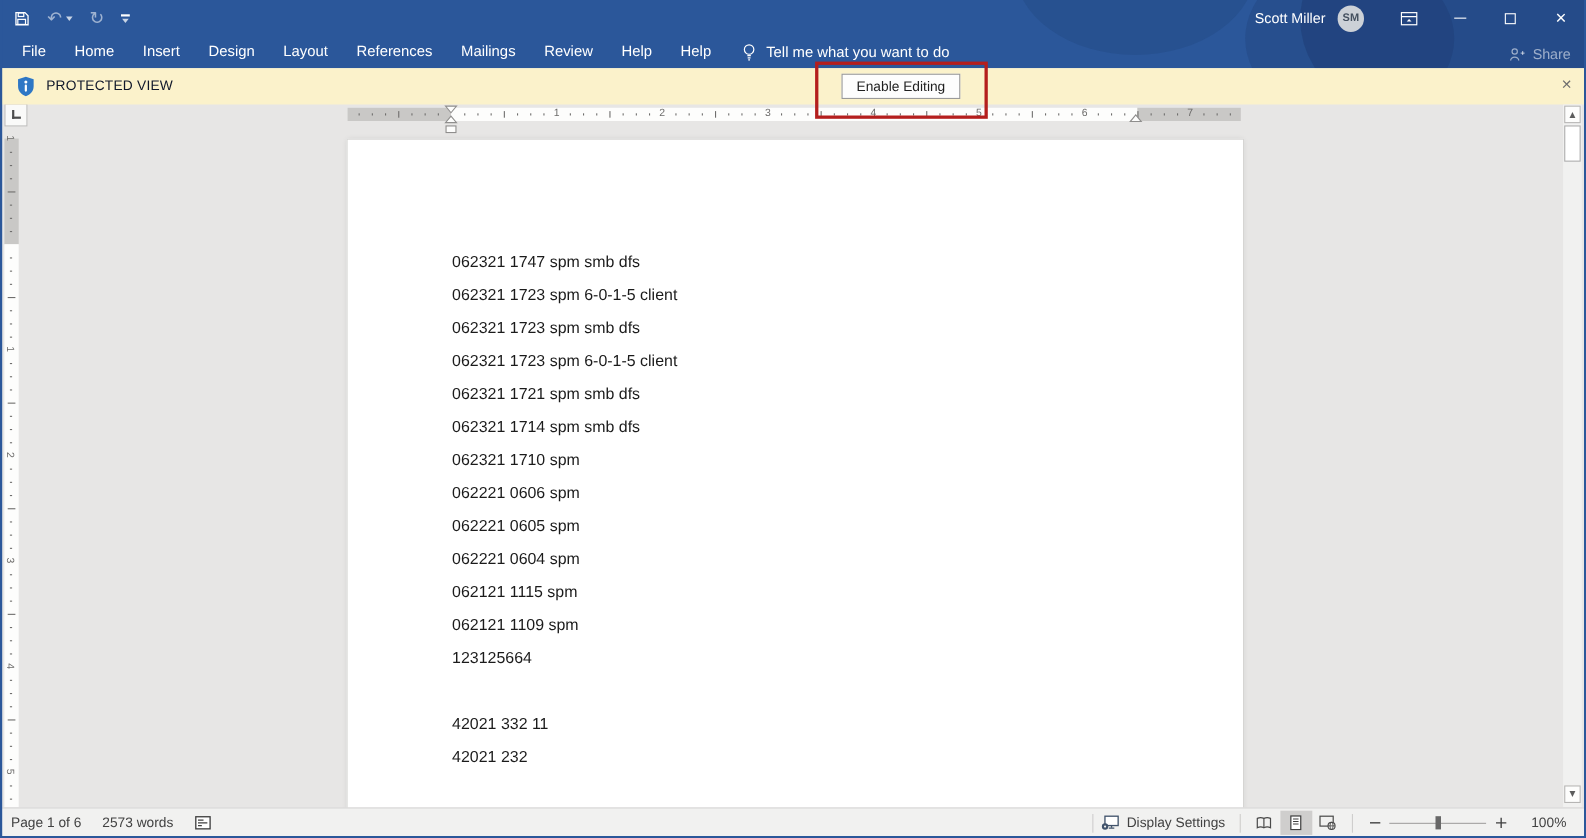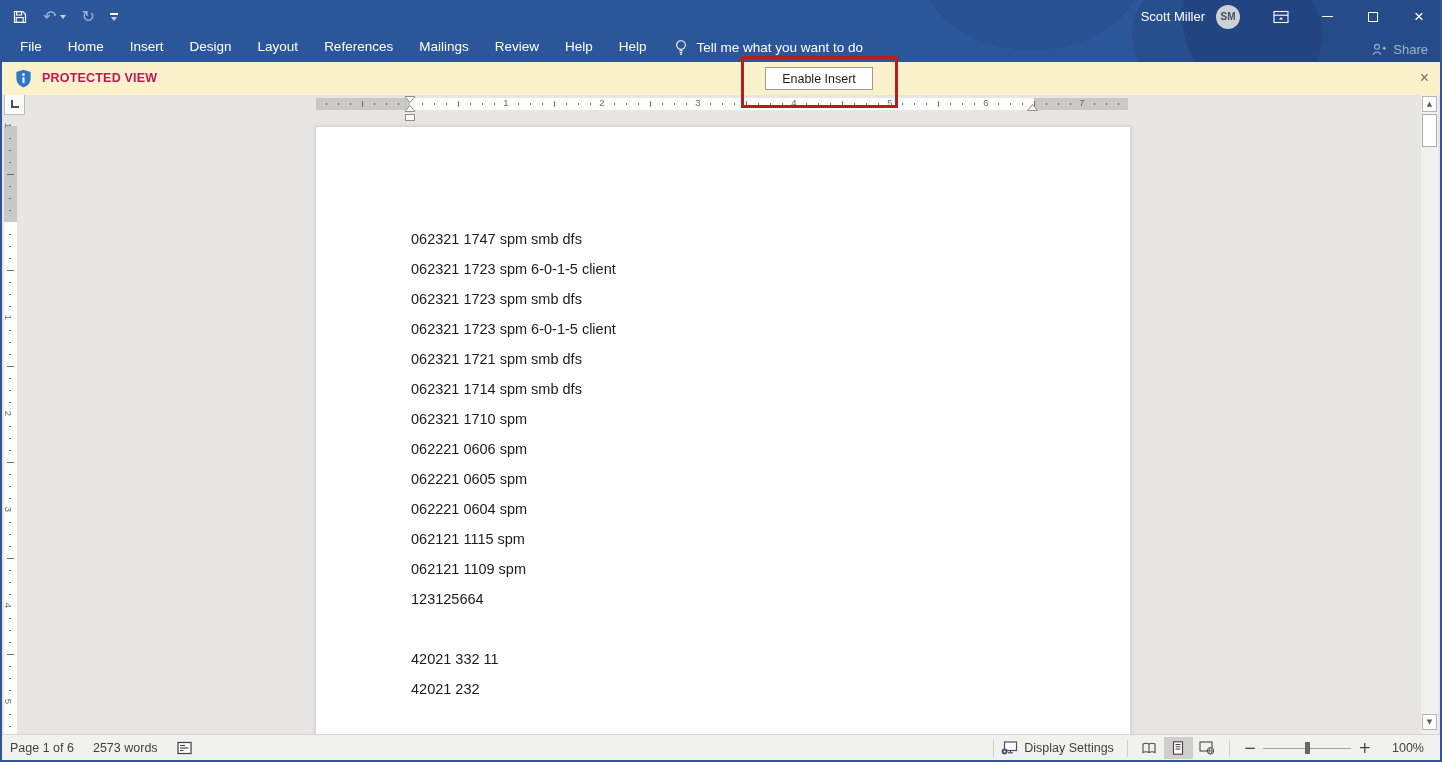--- a/index.html
+++ b/index.html
@@ -39,21 +39,21 @@
   #ribbon-row { position:absolute; left:0; right:0; top:33px; height:29px; display:flex; align-items:center; z-index:2; }
   .rtab { color:#fff; font-size:13.5px; padding:0 13px; height:29px; line-height:28px; cursor:pointer; white-space:nowrap; }
   .rtab:first-child { margin-left:7px; }
   #tellme { display:flex; align-items:center; gap:9px; margin-left:14px; color:#fff; font-size:13.5px; cursor:pointer; }
 
   #share { position:absolute; right:14px; top:38px; height:22px; display:flex; align-items:center; gap:6px; color:rgba(255,255,255,.55); font-size:13px; cursor:pointer; z-index:2; }
 
   
   #banner { position:absolute; top:62px; left:0; width:1442px; height:33px; background:#fbf2cb; z-index:5; }
   #shield-icon { position:absolute; left:15px; top:7px; }
-  #banner-label { position:absolute; left:42px; top:0; height:33px; line-height:33px; font-size:12.5px; font-weight:bold; color:#be185d; letter-spacing:.2px; }
+  #banner-label { position:absolute; left:42px; top:0; height:33px; line-height:33px; font-size:12.5px; font-weight:normal; color:#0f172a; letter-spacing:.2px; }
   #banner-message { position:absolute; left:148px; top:0; height:33px; line-height:33px; width:593px; overflow:hidden; white-space:nowrap; font-size:12px; letter-spacing:-.1px; color:#333; }
   #enable-editing-button { position:absolute; left:765px; top:5px; width:108px; height:23px; background:#fdfdfd; border:1px solid #9a9a9a; font-size:12.5px; color:#1f1f1f; display:flex; align-items:center; justify-content:center; cursor:pointer; font-family:"Liberation Sans", sans-serif; }
   #banner-close { position:absolute; right:9px; top:0; height:33px; line-height:32px; font-size:16px; color:#6e6e6e; cursor:pointer; padding:0 4px; }
 
   
   #highlight-box { position:absolute; left:741px; top:56px; width:157px; height:52px; border:3px solid #b41e1d; z-index:60; pointer-events:none; }
 
   
   #work-bg { position:absolute; left:0; top:95px; width:1420px; height:639px; background:#e7e6e5; }
 
@@ -199,21 +199,21 @@
   </div>
 </div>
 
 <div id="banner">
   <svg id="shield-icon" width="17" height="19" viewBox="0 0 17 19">
     <path d="M8.5 0.8 L15.6 3.1 V9.2 C15.6 14.1 12.4 17 8.5 18.4 C4.6 17 1.4 14.1 1.4 9.2 V3.1 Z" fill="#2e77c5"></path>
     <circle cx="8.5" cy="5.6" r="1.4" fill="#ffffff"></circle>
     <rect x="7.5" y="7.9" width="2" height="6.4" rx="1" fill="#ffffff"></rect>
   </svg>
   <span id="banner-label">PROTECTED VIEW</span>
-  <button id="enable-editing-button">Enable Insert</button>
+  <button id="enable-editing-button">Enable Editing</button>
   <span id="banner-close">×</span>
 </div>
 
 <div id="highlight-box"></div>
 
 <div id="work-bg"></div>
 
 <div id="tab-selector">
     <div class="lglyph"></div>
   </div>

